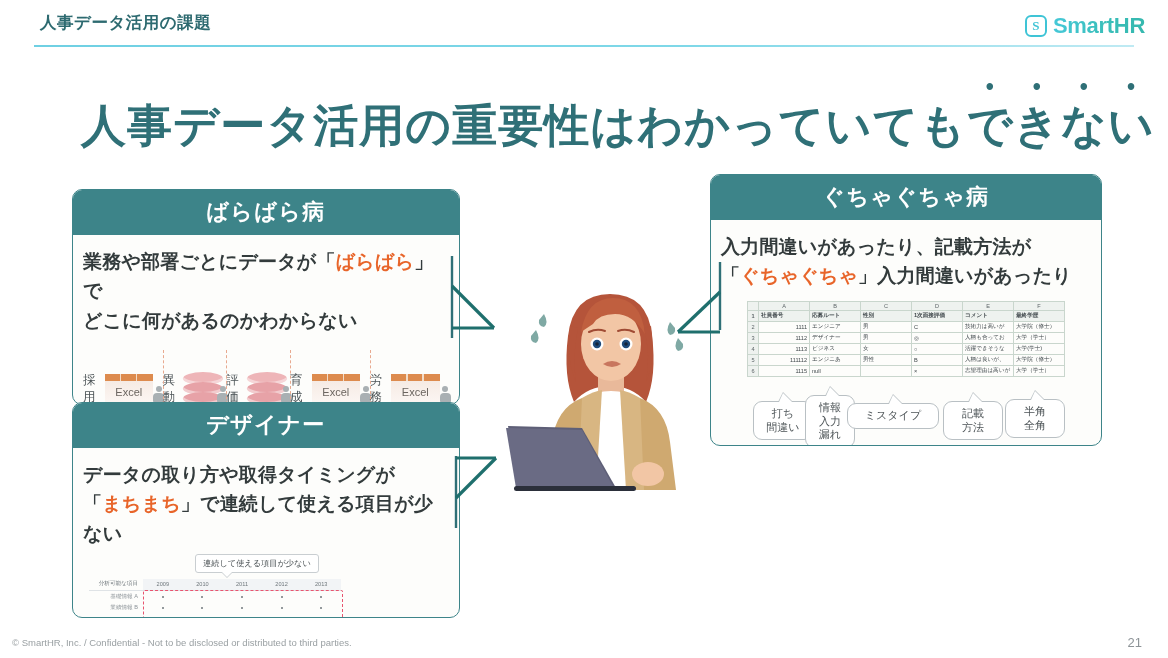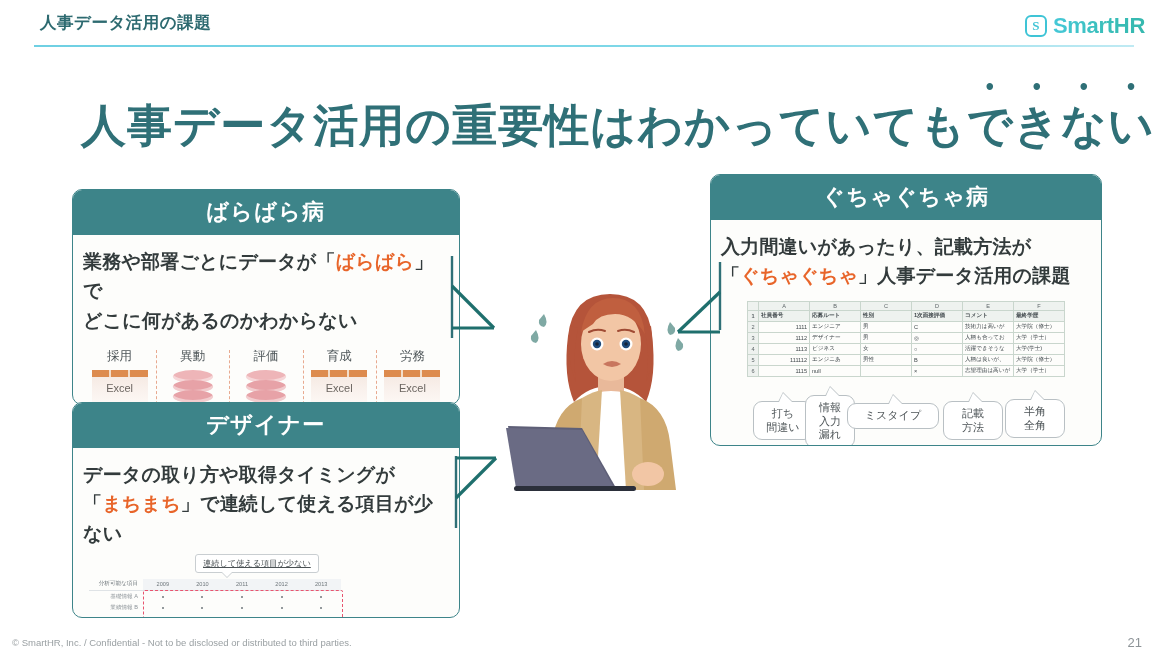--- a/index.html
+++ b/index.html
@@ -86,21 +86,21 @@
   #card-machimachi { left: 72px; top: 402px; width: 388px; height: 216px; }
   #card-guchagucha { left: 710px; top: 162px; width: 392px; height: 272px; margin-top: 12px; }
 
   
   .icon-row {
     position: relative; display: flex; margin-top: 13px;
     height: 86px;
   }
   .icon-col {
     flex: 1; position: relative;
-    display: flex; flex-direction: column; align-items: center;
+    display: flex; flex-direction: row; align-items: center;
   }
   .icon-col + .icon-col::before {
     content: ""; position: absolute; left: 0; top: 2px;
     height: 80px; width: 0;
     border-left: 1.4px dashed #e8a98f;
   }
   .icon-label {
     font-size: 12.5px; color: #4d5558; margin-bottom: 5px; font-weight: 500;
   }
   .sheet {
@@ -147,21 +147,21 @@
 
   
   .mini-table {
     position: relative; margin-top: 6px; height: 96px;
     padding: 0 6px;
   }
   .tooltip {
     position: absolute; left: 112px; top: 0;
     background: #fff; border: 1px solid #c9ced1; border-radius: 3px;
     font-size: 8.2px; color: #4a5154; padding: 3px 7px;
-    white-space: nowrap; z-index: 3; text-decoration: underline;
+    white-space: nowrap; z-index: 3;
   }
   .tooltip::after {
     content:""; position:absolute; left: 26px; bottom:-5px;
     border-left: 5px solid transparent; border-right: 5px solid transparent;
     border-top: 5px solid #fff;
     filter: drop-shadow(0 1px 0 #c9ced1);
   }
   .mt-grid { position:absolute; left: 6px; top: 24px; width: 252px; }
   .mt-row { display: flex; height: 11px; align-items: center; }
   .mt-row.head { border-bottom: 1px solid #dfe3e6; height: 12px; }
@@ -396,21 +396,21 @@
   <polyline points="4,76 4,4" stroke="#2f7077" stroke-width="2.4" fill="none"></polyline>
   <polyline points="4,46 44,6" stroke="#1f6f6d" stroke-width="3.2" fill="none"></polyline>
   <polyline points="4,6 44,6" stroke="#1f6f6d" stroke-width="3.2" fill="none"></polyline>
 </svg>
 
 <div class="card" id="card-guchagucha">
   <div class="card-head">ぐちゃぐちゃ病</div>
   <div class="card-body">
     <div class="card-lead">
       <div>入力間違いがあったり、記載方法が</div>
-      <div><span>「</span><span class="hl">ぐちゃぐちゃ</span><span>」人事データ活用の課題</span></div>
+      <div><span>「</span><span class="hl">ぐちゃぐちゃ</span><span>」入力間違いがあったり</span></div>
     </div>
     <table class="ss" id="spreadsheet">
         <tbody>
           <tr>
             <th class="corner rowlabel"></th>
             <th class="collabel">A</th>
             <th class="collabel">B</th>
             <th class="collabel">C</th>
             <th class="collabel">D</th>
             <th class="collabel">E</th>

